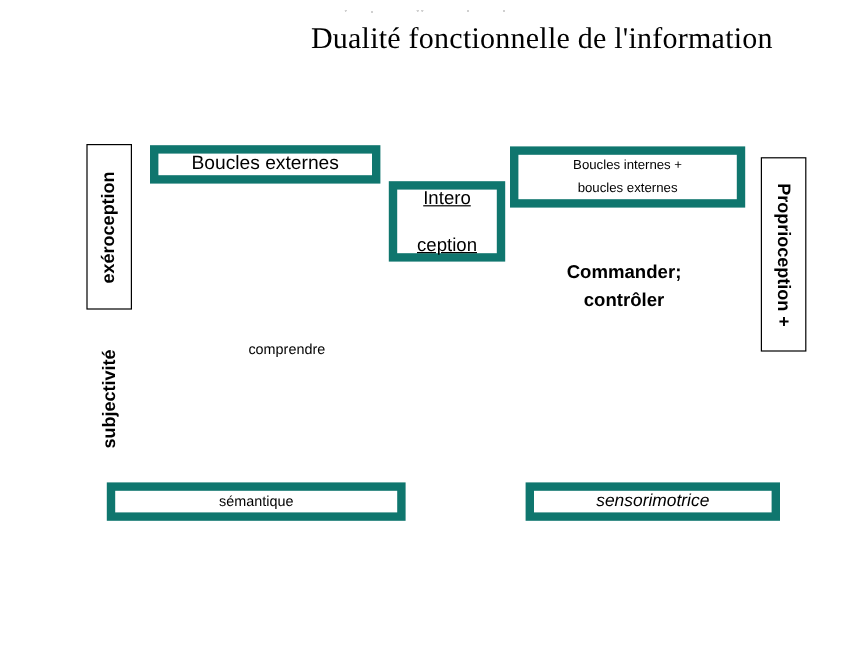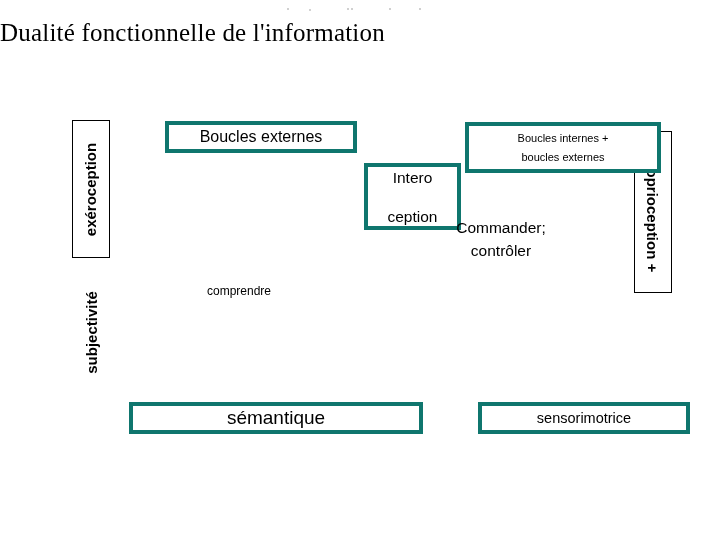--- a/index.html
+++ b/index.html
@@ -19,27 +19,28 @@
     background: #ffffff;
     overflow: hidden;
   }
 
   
   .title {
     position: absolute;
     left: 0;
     top: 18px;
     width: 600px;
-    text-align: left;
+    text-align: right;
     font-family: "Liberation Serif", serif;
     font-size: 25px;
     line-height: 30px;
     font-weight: normal;
     letter-spacing: 0.2px;
     white-space: nowrap;
+    padding-left: 44px;
   }
 
   
   .top-speckle {
     position: absolute;
     left: 286px;
     top: 4px;
     width: 150px;
     height: 9px;
     opacity: 0.18;
@@ -50,73 +51,73 @@
       radial-gradient(circle at 66px 5px, #000 0 0.9px, transparent 1px),
       radial-gradient(circle at 104px 5px, #000 0 0.8px, transparent 1px),
       radial-gradient(circle at 134px 5px, #000 0 0.8px, transparent 1px);
     background-repeat: no-repeat;
   }
 
   
   .box {
     position: absolute;
     box-sizing: border-box;
-    border: 4px solid #0f766e;
+    border: 7px solid #0f766e;
     background: #ffffff;
     display: flex;
     align-items: center;
     justify-content: center;
     text-align: center;
-    margin-left: 40px;
   }
   .box .lbl { display: block; }
 
   
   .plain {
     position: absolute;
     text-align: center;
     white-space: pre-line;
   }
 
   
   #box-boucles-externes {
     left: 125px; top: 121px; width: 192px; height: 32px;
     font-size: 16px;
   }
   #box-boucles-internes {
     left: 425px; top: 122px; width: 196px; height: 51px;
     font-size: 11px; line-height: 19px;
   }
   #box-interoception {
-    left: 324px; top: 163px; width: 97px; height: 67px;
-    font-size: 15.5px; line-height: 39px;
+    left: 324px; top: 151px; width: 97px; height: 67px;
+    font-size: 15.5px; line-height: 39px; text-decoration: underline;
   }
   #txt-identifier {
     left: 140px; top: 205px; width: 150px;
     font-size: 17px;
   }
   #txt-commander {
-    left: 418px; top: 216px; width: 166px;
-    font-size: 15.5px; line-height: 23px;
+    left: 437px; top: 216px; width: 166px;
+    font-size: 15.5px; line-height: 23px; font-weight: bold;
   }
   #txt-comprendre {
     left: 160px; top: 284px; width: 158px;
     font-size: 12px;
   }
   #txt-apprecier {
     left: 155px; top: 362px; width: 132px;
     font-size: 17px;
   }
   #box-semantique {
-    left: 89px; top: 402px; width: 294px; height: 32px;
-    font-size: 19px;
+    left: 89px; top: 402px; width: 249px; height: 32px;
+    font-size: 12px;
   }
   #box-sensorimotrice {
     left: 438px; top: 402px; width: 212px; height: 32px;
     font-size: 14.5px;
+    font-style: italic;
   }
 
   
   .vlabel {
     position: absolute;
     box-sizing: border-box;
     display: flex;
     align-items: center;
     justify-content: center;
   }

